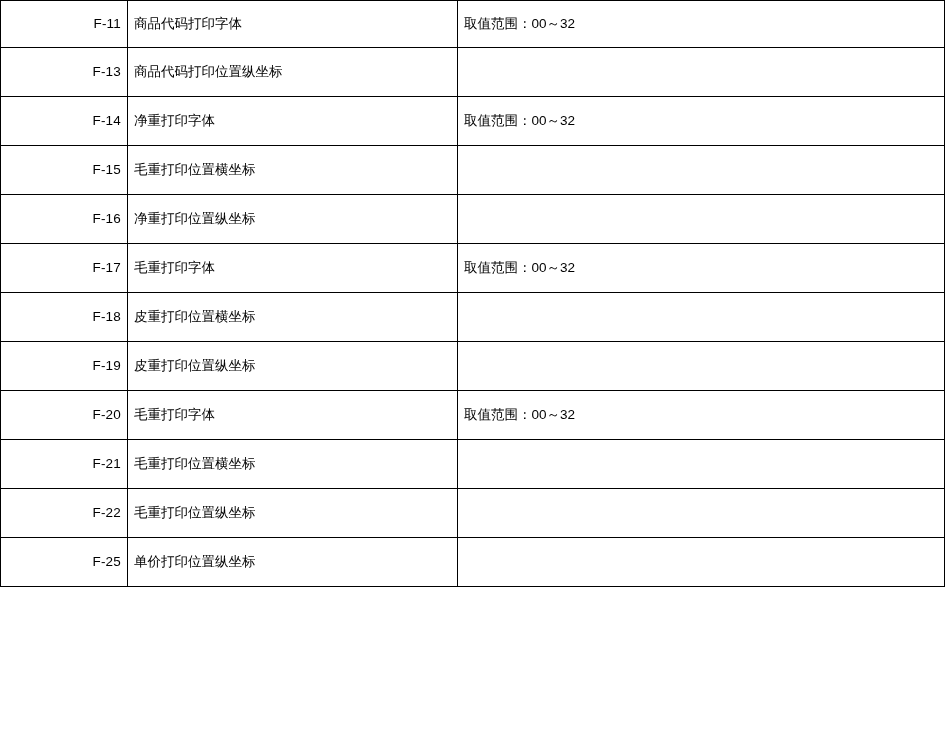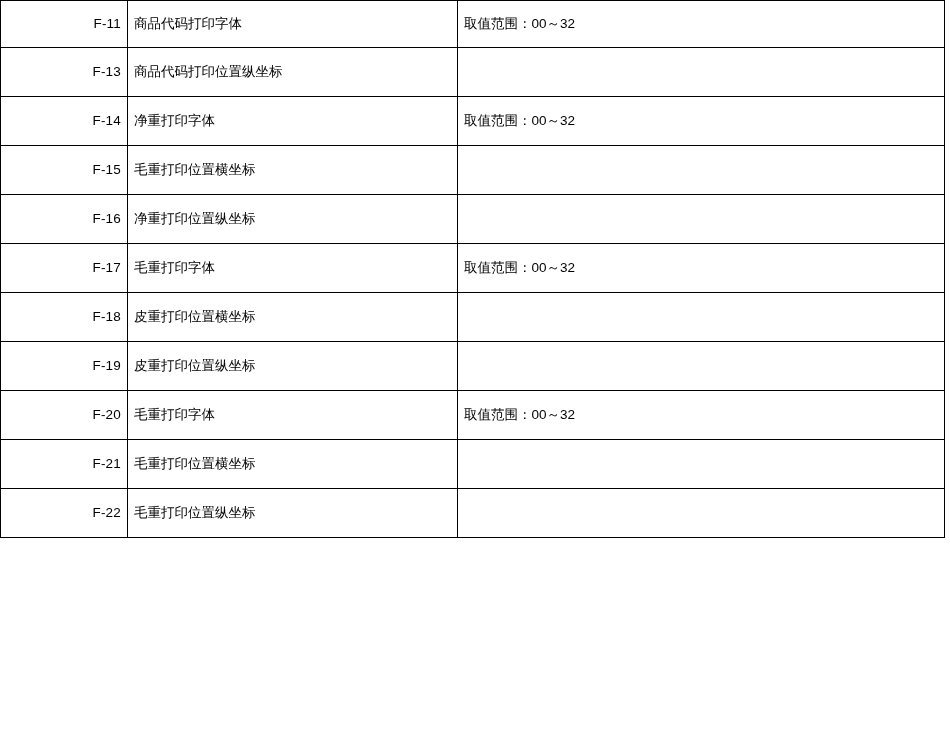--- a/index.html
+++ b/index.html
@@ -114,15 +114,20 @@
       <tr>
         <td class="code-cell">F-21</td>
         <td class="name-cell">毛重打印位置横坐标</td>
         <td class="range-cell"></td>
       </tr>
       <tr>
         <td class="code-cell">F-22</td>
         <td class="name-cell">毛重打印位置纵坐标</td>
         <td class="range-cell"></td>
       </tr>
+      <tr>
+        <td class="code-cell">F-25</td>
+        <td class="name-cell">单价打印位置纵坐标</td>
+        <td class="range-cell"></td>
+      </tr>
     </tbody>
   </table>
 </div>
 
 </body></html>

